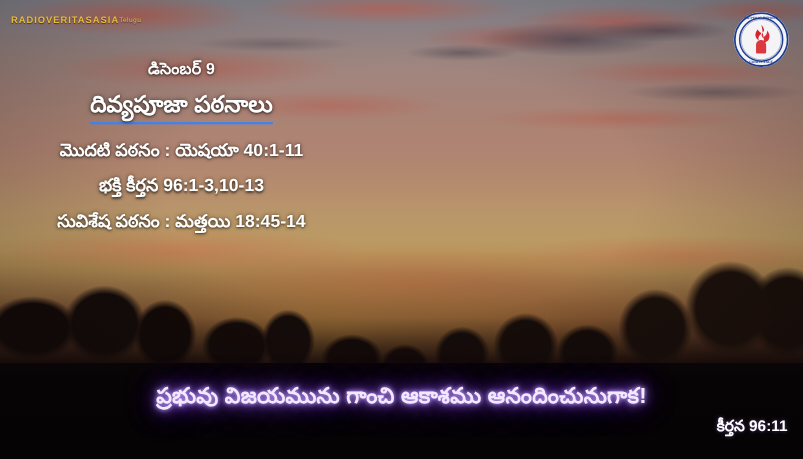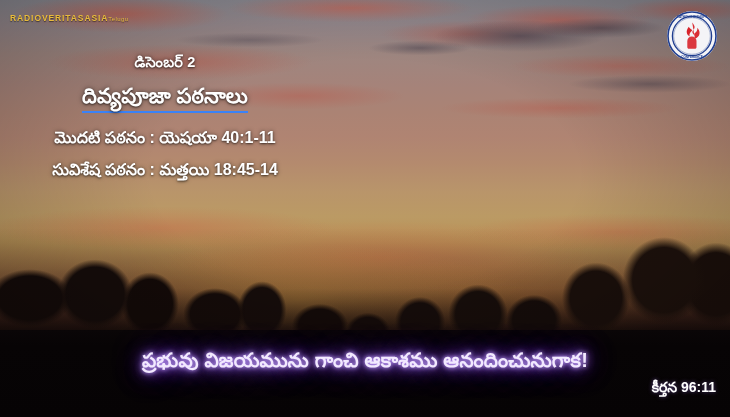--- a/index.html
+++ b/index.html
@@ -247,24 +247,25 @@
         <path d="M25.9 26.4c2.6 0 4.6 2 4.6 4.6v6.2c0 .8-.7 1.5-1.5 1.5h-6.2c-.8 0-1.5-.7-1.5-1.5v-6.2c0-2.6 2-4.6 4.6-4.6z" opacity="0.9"></path>
       </g>
       <g fill="#1f3d8f" font-family="Liberation Sans, sans-serif" font-size="3.1" font-weight="bold">
         <text x="26" y="7.6" text-anchor="middle">CATHOLIC BISHOPS</text>
         <text x="26" y="47.6" text-anchor="middle">CONFERENCE</text>
       </g>
     </svg>
   </div>
 
   <div class="text-block">
-    <div class="date-line">డిసెంబర్ 2</div>
+    <div class="date-line">డిసెంబర్ 9</div>
     <div><span class="headline">దివ్యపూజా పఠనాలు</span></div>
     <div class="readings">
       <p class="reading-line">మొదటి పఠనం : యెషయా 40:1-11</p>
+      <p class="reading-line">భక్తి కీర్తన 96:1-3,10-13</p>
       <p class="reading-line">సువిశేష పఠనం : మత్తయి 18:45-14</p>
     </div>
   </div>
 
   <div class="verse">ప్రభువు విజయమును గాంచి ఆకాశము ఆనందించునుగాక!</div>
   <div class="verse-ref">కీర్తన 96:11</div>
 
 </div>
 
 </body></html>

